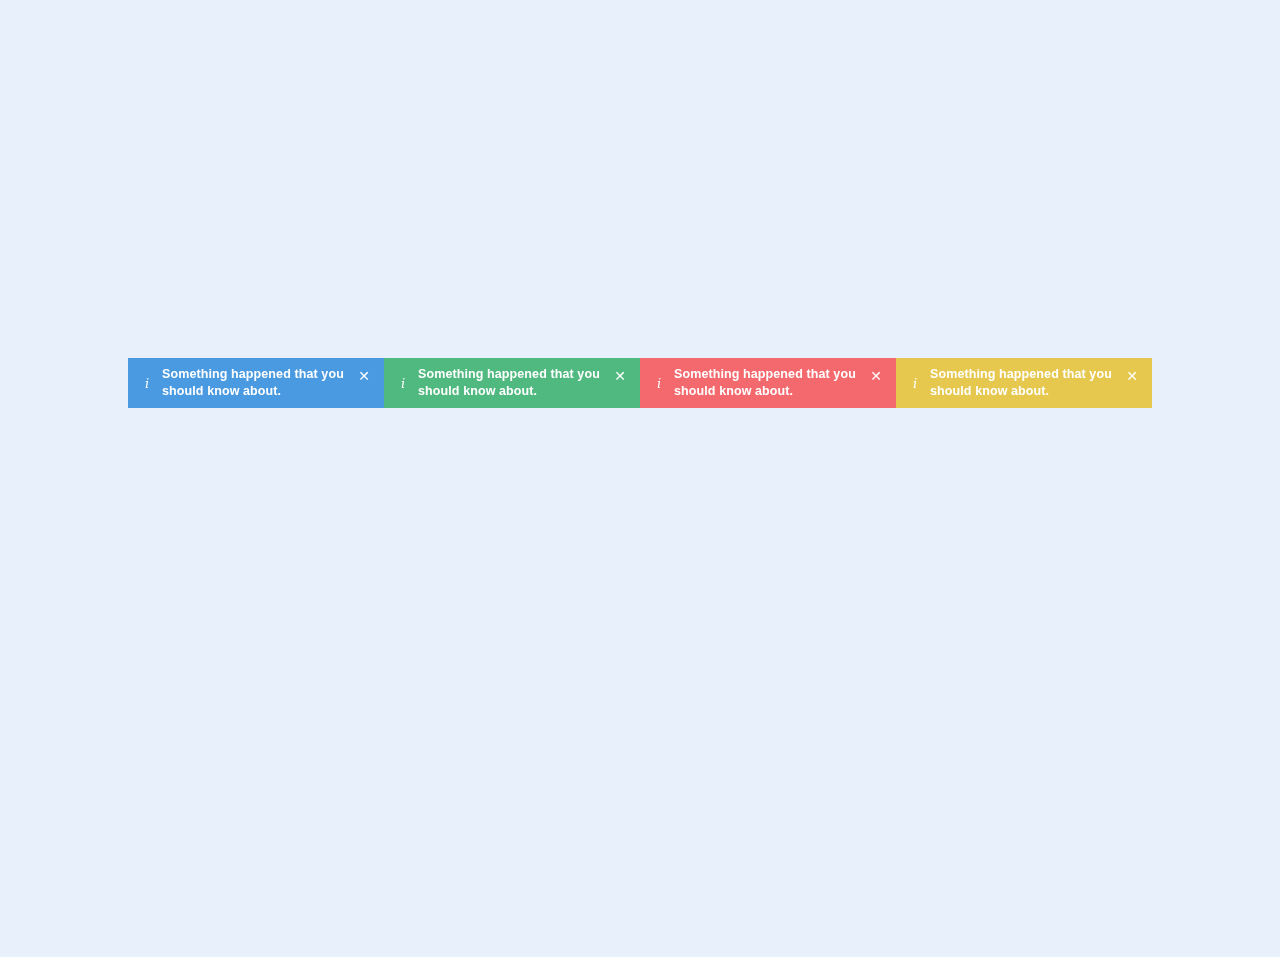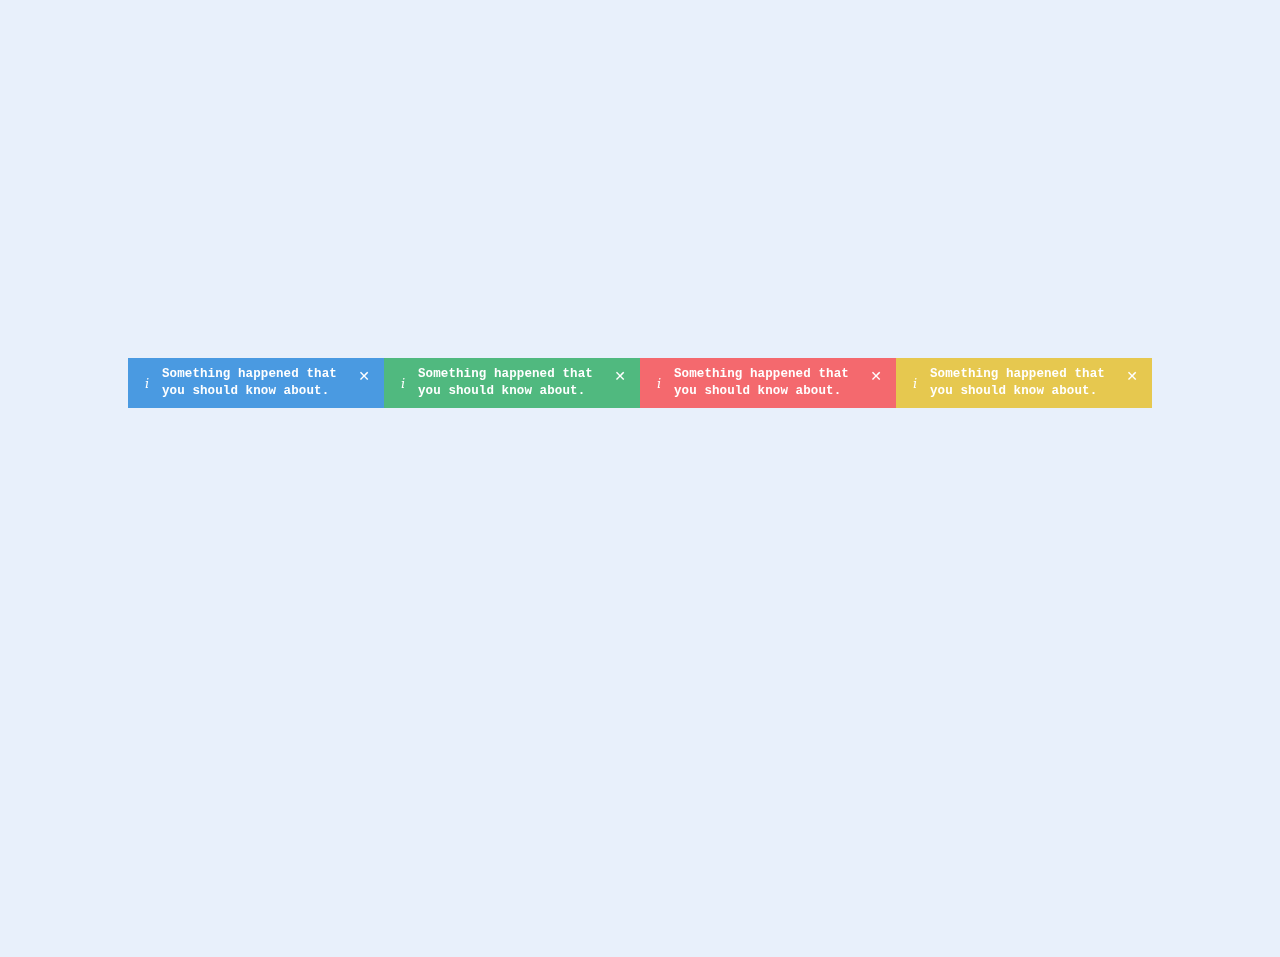--- a/index.html
+++ b/index.html
@@ -49,21 +49,21 @@
     font-size: 13px;
     line-height: 1;
     font-weight: 400;
     margin-right: 8px;
     user-select: none;
   }
 
   .alert-message {
     flex: 1 1 auto;
     color: #ffffff;
-    font-family: Liberation Mono, monospace;
+    font-family: Liberation Sans, sans-serif;
     font-size: 12.5px;
     font-weight: bold;
     line-height: 17px;
     letter-spacing: 0.1px;
     padding-right: 6px;
     word-break: normal;
   }
 
   .alert-close {
     flex: 0 0 auto;

